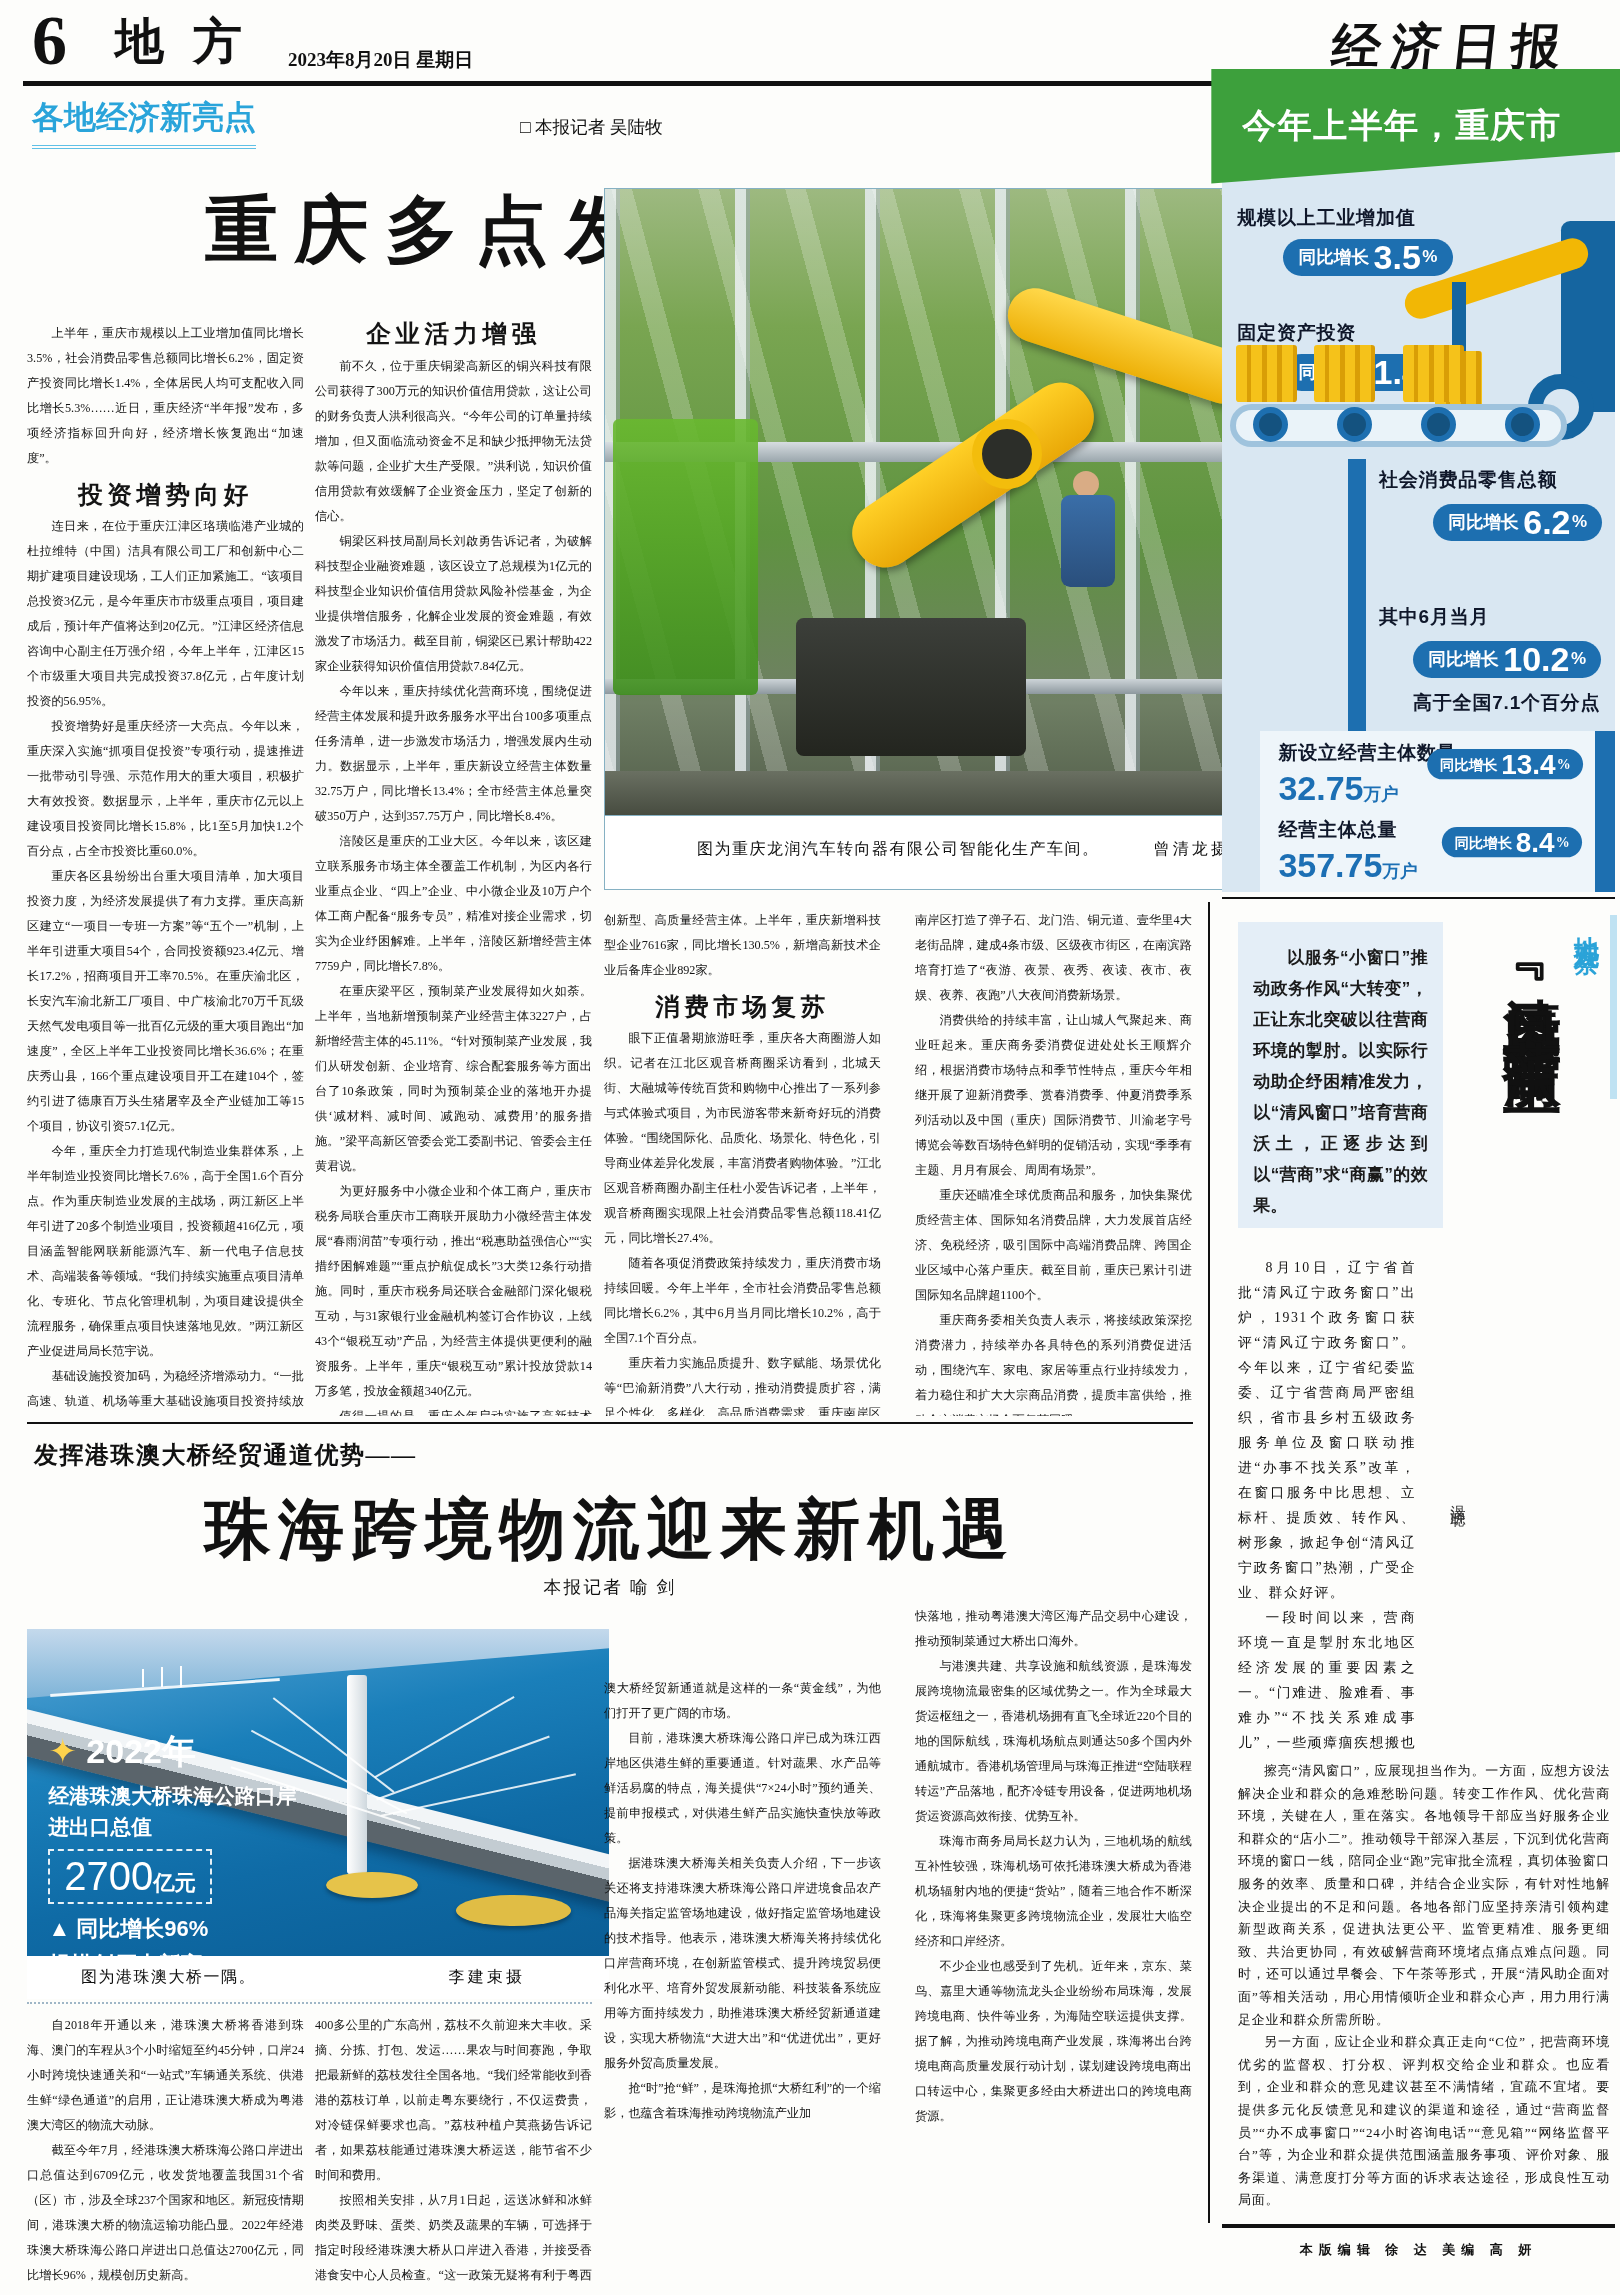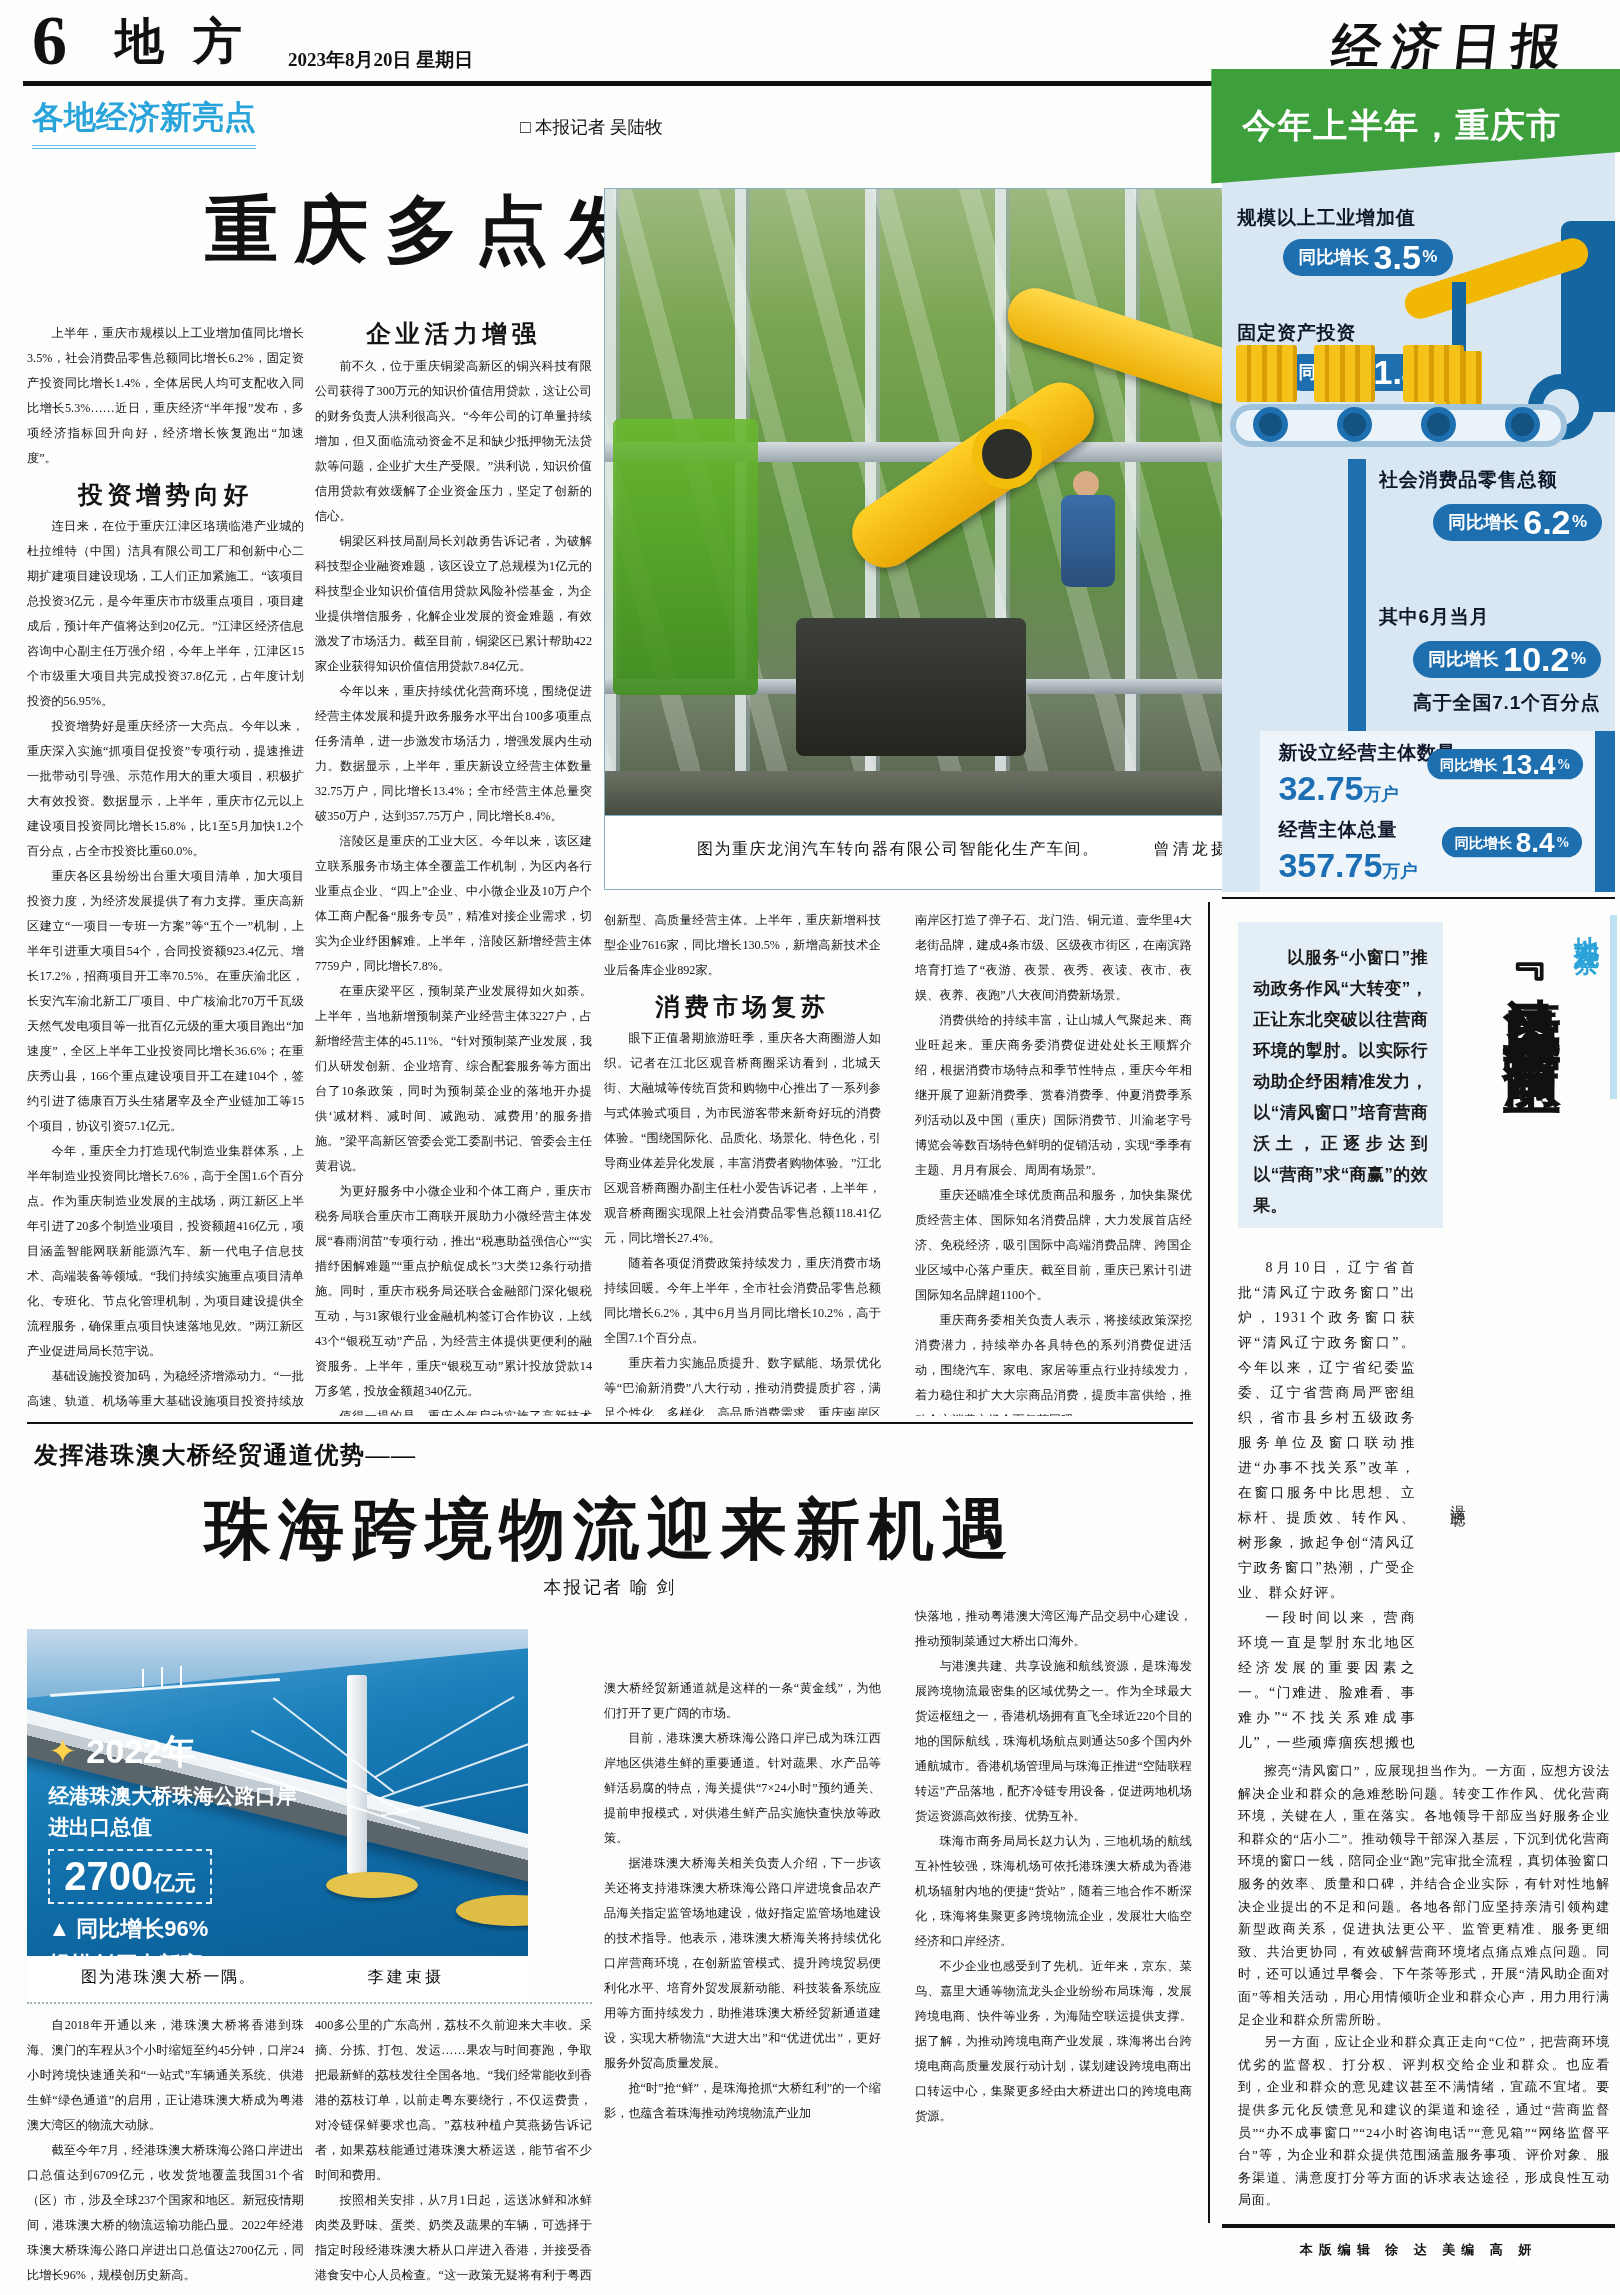--- a/index.html
+++ b/index.html
@@ -102,21 +102,21 @@
     <p>重庆还瞄准全球优质商品和服务，加快集聚优质经营主体、国际知名消费品牌，大力发展首店经济、免税经济，吸引国际中高端消费品牌、跨国企业区域中心落户重庆。截至目前，重庆已累计引进国际知名品牌超1100个。</p>
     <p>重庆商务委相关负责人表示，将接续政策深挖消费潜力，持续举办各具特色的系列消费促进活动，围绕汽车、家电、家居等重点行业持续发力，着力稳住和扩大大宗商品消费，提质丰富供给，推动全市消费市场全面复苏回暖。</p>
   </div>
 
   <div class="abs rule" style="left:27px;top:1422px;width:1166px;height:2.3px;"></div>
 
   <div class="abs" style="left:34px;top:1439px;font-size:24px;font-weight:bold;letter-spacing:1.5px;">发挥港珠澳大桥经贸通道优势——</div>
   <div class="abs" style="left:27px;top:1485px;width:1166px;text-align:center;font-size:66px;font-weight:bold;letter-spacing:7.7px;white-space:nowrap;">珠海跨境物流迎来新机遇</div>
   <div class="abs" style="left:27px;top:1575px;width:1166px;text-align:center;font-size:17.6px;letter-spacing:2.3px;">本报记者 喻 剑</div>
 
-  <div class="abs" style="left:27px;top:1629px;width:501px;height:370px;background:#f0abfc;">
+  <div class="abs" style="left:27px;top:1629px;width:582px;height:370px;background:#f0abfc;">
     <div class="abs" style="left:0;top:0;right:0;height:328px;overflow:hidden;background:linear-gradient(168deg,#a9cce8 0%,#3f97cc 14%,#1a7fba 35%,#0f6ba6 65%,#0a5d95 100%);">
       <div class="abs" style="left:0;top:0;width:100%;height:69px;background:linear-gradient(180deg,#c4d9ec,#7fb4d8);clip-path:polygon(0 0,100% 0,100% 28%,0 100%);"></div>
       <div class="abs" style="left:23px;top:57px;width:230px;height:3.1px;background:rgba(255,255,255,.9);transform:rotate(-4deg);"></div>
       <div class="abs" style="left:115px;top:40px;width:2.3px;height:18.4px;background:#fff;"></div>
       <div class="abs" style="left:134px;top:38px;width:2.3px;height:20px;background:#fff;"></div>
       <div class="abs" style="left:153px;top:37px;width:2.3px;height:21.4px;background:#fff;"></div>
 
       <div class="abs" style="left:-61px;top:161px;width:765px;height:46px;background:linear-gradient(180deg,#f2f5f7 0 30%,#c3ccd2 30% 55%,#5a646b 55% 100%);transform:rotate(14deg);box-shadow:0 7.7px 12.2px rgba(0,20,40,.35);"></div>
 
       <div class="abs" style="left:320px;top:46px;width:20px;height:199px;background:linear-gradient(90deg,#ffffff,#cfd8de);border-radius:3.1px;"></div>
@@ -126,21 +126,21 @@
       <div class="cable" style="left:337px;top:107px;width:161px;height:2.3px;transform:rotate(-30deg);"></div>
       <div class="cable" style="left:344px;top:138px;width:184px;height:2.3px;transform:rotate(-20deg);"></div>
       <div class="cable" style="left:352px;top:165px;width:199px;height:2.3px;transform:rotate(-12deg);"></div>
       <div class="abs" style="left:299px;top:243px;width:92px;height:26px;background:#e6c34a;border-radius:50%;box-shadow:0 3.1px 4.6px rgba(0,0,0,.3);"></div>
       <div class="abs" style="left:429px;top:266px;width:115px;height:31px;background:#e0bd45;border-radius:50%;box-shadow:0 3.1px 4.6px rgba(0,0,0,.3);"></div>
 
       <div class="abs sans" style="left:21.4px;top:100px;width:253px;color:#fff;">
         <div style="font-size:34px;font-weight:bold;"><span style="color:#ffd34d;">✦ </span><span>2022年</span></div>
         <div style="font-size:20.7px;font-weight:bold;line-height:31px;margin-top:4.6px;">经港珠澳大桥珠海公路口岸进出口总值</div>
         <div style="margin-top:7.7px;border:2.3px dashed rgba(255,255,255,.9);display:inline-block;padding:3.1px 13.8px;">
-          <span style="font-size:40px;font-weight:bold;margin-top:11px;">2700</span><span style="font-size:21.4px;font-weight:bold;">亿元</span>
+          <span style="font-size:40px;font-weight:normal;margin-top:11px;">2700</span><span style="font-size:21.4px;font-weight:bold;">亿元</span>
         </div>
         <div style="font-size:22px;font-weight:bold;margin-top:9.2px;"><span>▲ </span><span>同比增长96%</span></div>
         <div style="font-size:22px;font-weight:bold;margin-top:6.1px;">规模创历史新高</div>
       </div>
     </div>
     <div class="abs" style="left:0;bottom:0;right:0;height:43px;background:#fff;">
       <span class="abs" style="left:54px;top:10.7px;font-size:16px;letter-spacing:1.5px;">图为港珠澳大桥一隅。</span>
       <span class="abs" style="right:84px;top:10.7px;font-size:16px;letter-spacing:3.1px;">李建束摄</span>
     </div>
   </div>

